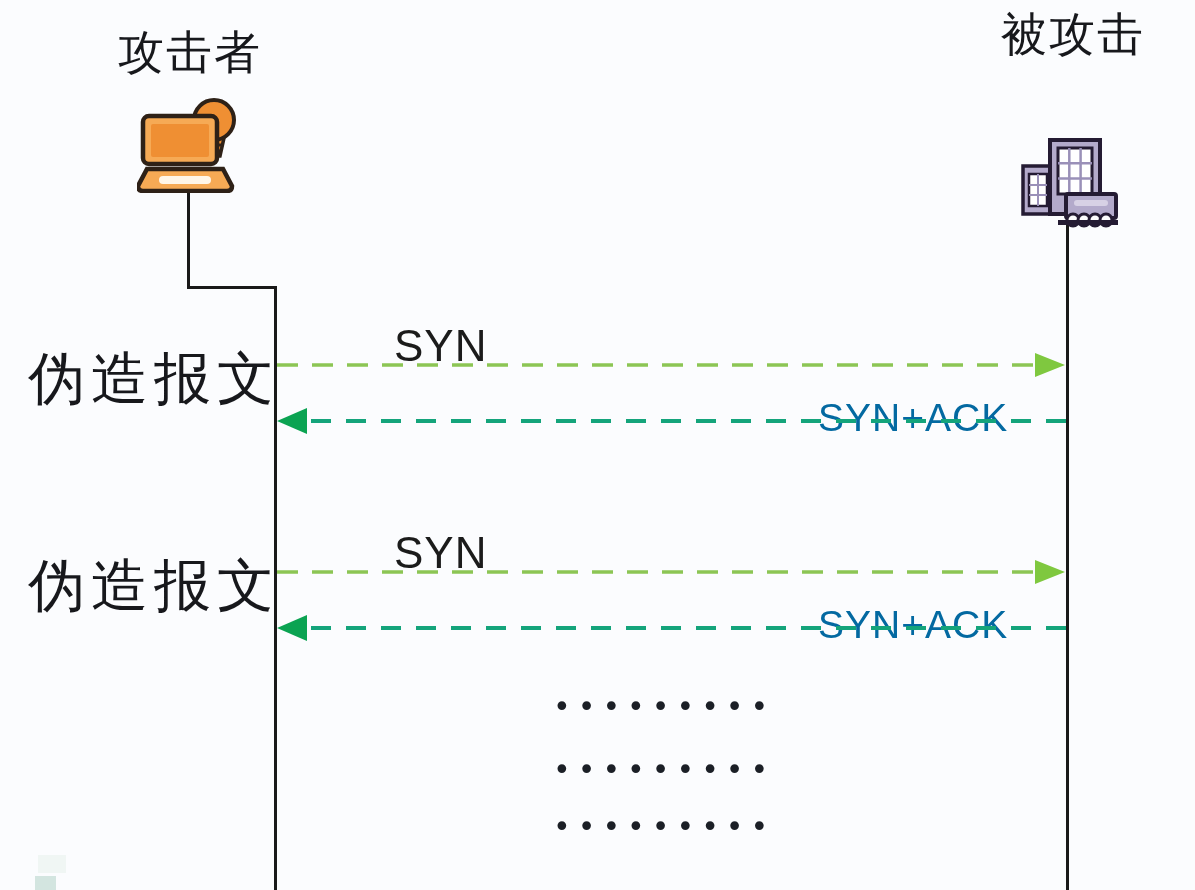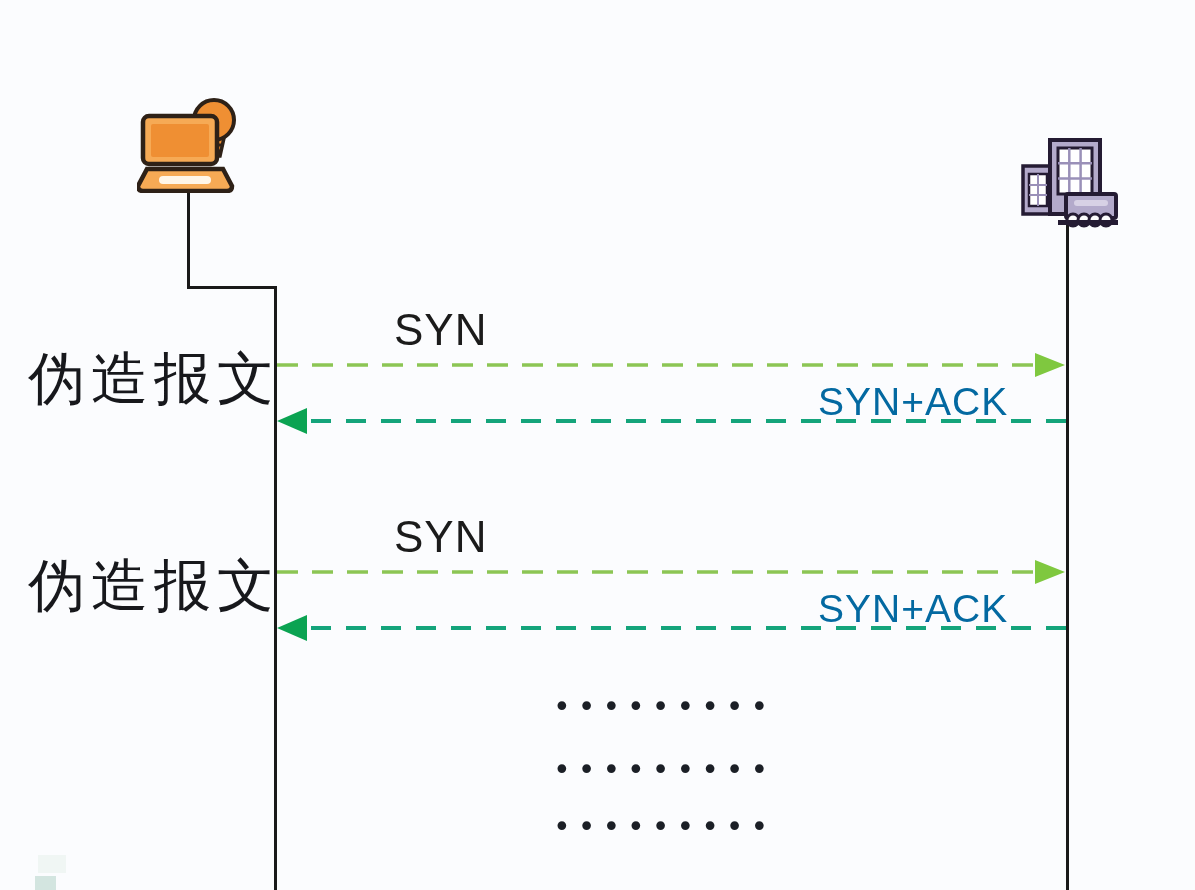--- a/index.html
+++ b/index.html
@@ -8,21 +8,21 @@
     position:relative; width:1195px; height:890px;
     background:#FBFCFE; overflow:hidden;
     font-family:"Liberation Sans", sans-serif;
   }
   .cn { font-family:"DejaVu Serif","Liberation Serif",serif; color:#17181c; }
   .abs { position:absolute; }
 
   .actor-label { font-size:46px; line-height:52px; text-align:center; letter-spacing:2px; }
   .side-label  { font-size:57px; line-height:52px; letter-spacing:6px; white-space:nowrap; }
 
-  .msg-label   { font-size:44px; line-height:48px; color:#1b1b1b; letter-spacing:1px; }
+  .msg-label   { font-size:44px; line-height:48px; color:#1b1b1b; letter-spacing:1px;margin-top:16px; }
   .msg-label.resp { font-size:39px; line-height:42px; color:#0369a1; }
 
   .lifeline { background:#191919; z-index:1; }
 
   .icon-box { z-index:2; }
 
   .dots-row {
     font-family:"DejaVu Sans", sans-serif;
     font-size:30px; line-height:30px; letter-spacing:7px;
     color:#1b1f26; white-space:nowrap; z-index:2;
@@ -48,37 +48,39 @@
   .arrow { z-index:1; }
 </style>
 </head>
 <body>
 
 <div class="canvas">
 
   <div class="abs mint-faint" style="left:38px; top:855px; width:28px; height:18px;"></div>
   <div class="abs mint-square" style="left:35px; top:876px; width:21px; height:14px;"></div>
 
+  <div class="abs cn actor-label" style="left:100px; top:26px; width:180px;">攻击者</div>
 
   <div class="abs icon-box" style="left:137px; top:96px;">
     <svg width="100" height="97" viewBox="0 0 100 97">
 
       <path d="M69,42 L87,42 L83,60 L72,60 Z" fill="#EF8F33" stroke="#2E2117" stroke-width="3.5"></path>
       <line x1="70" y1="49" x2="85" y2="49" stroke="#2E2117" stroke-width="3"></line>
       <line x1="71" y1="55" x2="84" y2="55" stroke="#2E2117" stroke-width="3"></line>
       <circle cx="77" cy="24" r="20" fill="#EF8F33" stroke="#2E2117" stroke-width="4"></circle>
 
       <rect x="6" y="20" width="74" height="48" rx="6" fill="#F6AA55" stroke="#2E2117" stroke-width="4.5"></rect>
       <rect x="14" y="28" width="58" height="33" rx="2" fill="#EF8F33"></rect>
 
       <path d="M10,73 L86,73 L95,90 Q95,95 90,95 L6,95 Q1,95 1,90 Z" fill="#F6AA55" stroke="#2E2117" stroke-width="4.5"></path>
       <rect x="22" y="80" width="52" height="8" rx="4" fill="#FFF6E8"></rect>
     </svg>
   </div>
 
+  <div class="abs cn actor-label" style="left:988px; top:8px; width:170px;">被攻击</div>
 
   <div class="abs icon-box" style="left:1018px; top:136px;">
     <svg width="100" height="94" viewBox="0 0 100 94">
 
       <rect x="5" y="30" width="30" height="48" fill="#B3AACB" stroke="#241B33" stroke-width="3.5"></rect>
       <rect x="11" y="38" width="18" height="32" fill="#FFFFFF" stroke="#241B33" stroke-width="2.5"></rect>
       <line x1="20" y1="38" x2="20" y2="70" stroke="#9A90B8" stroke-width="2"></line>
       <line x1="11" y1="49" x2="29" y2="49" stroke="#9A90B8" stroke-width="2"></line>
       <line x1="11" y1="59" x2="29" y2="59" stroke="#9A90B8" stroke-width="2"></line>
 

